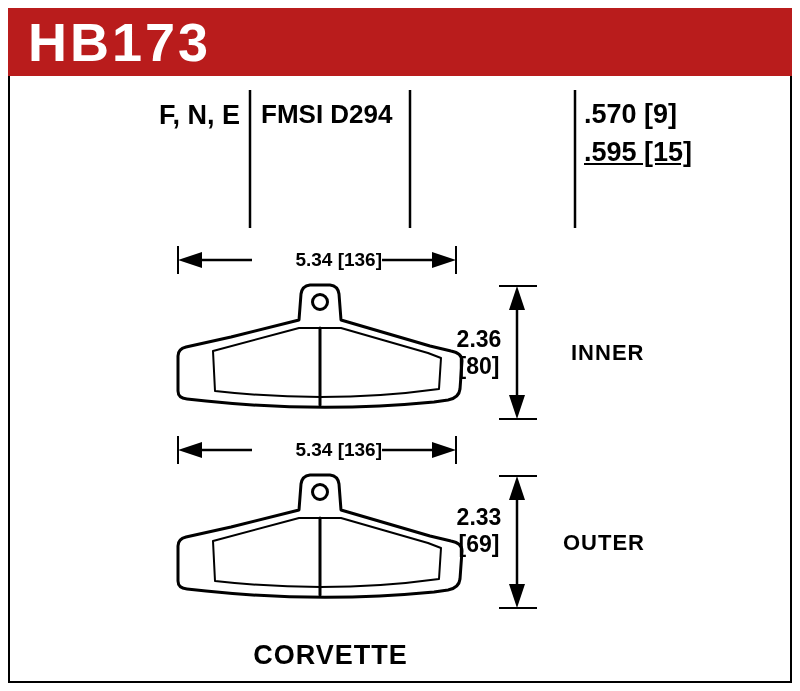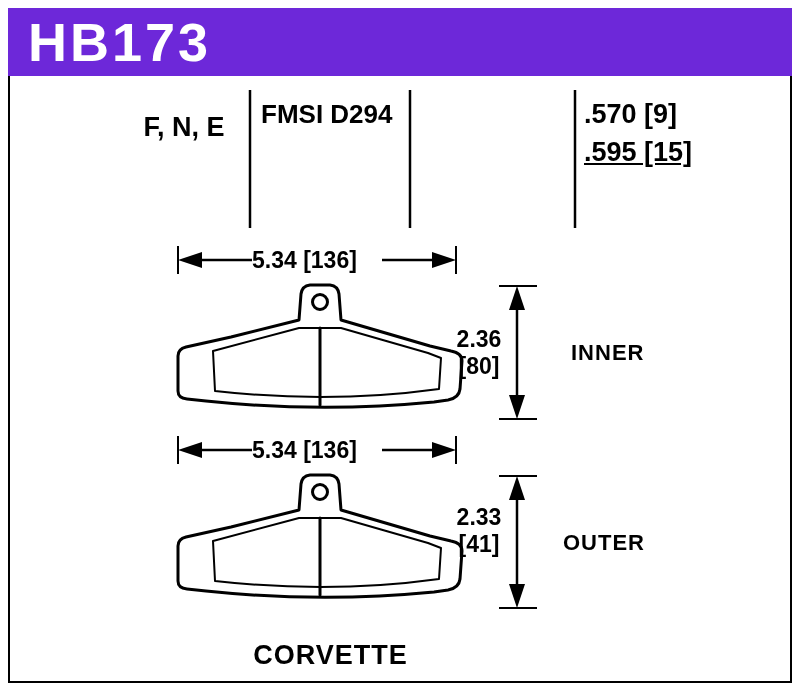--- a/index.html
+++ b/index.html
@@ -1,30 +1,30 @@
 <!DOCTYPE html>
 <html><head>
 <meta charset="utf-8">
 <style>
   * { margin:0; padding:0; box-sizing:border-box; }
   body { background:#ffffff; font-family:"Liberation Sans", sans-serif; }
   .page { position:relative; width:800px; height:691px; background:#ffffff; overflow:hidden; }
   .frame { position:absolute; left:8px; top:8px; width:784px; height:675px;
            border:2px solid #000; background:#fff; }
   .header { position:absolute; left:8px; top:8px; width:784px; height:68px;
-            background:#6d28d9; display:flex; align-items:center; }
+            background:#b91c1c; display:flex; align-items:center; }
   .part { color:#fff; font-size:54px; font-weight:bold; letter-spacing:3px;
           padding-left:20px; line-height:1; }
   svg.diagram { position:absolute; left:0; top:0; }
   .lbl { position:absolute; font-weight:bold; color:#000; white-space:nowrap; line-height:1.15; }
-  .compounds { left:128px; top:100px; width:112px; text-align:center; font-size:27px;margin-top:12px; }
+  .compounds { left:128px; top:100px; width:112px; text-align:right; font-size:27px; }
   .fmsi      { left:261px; top:100px; font-size:26px; }
   .th1       { left:584px; top:99px;  font-size:27px; }
   .th2       { left:584px; top:137px; font-size:27px;text-decoration:underline; }
-  .wdim      { width:130px; text-align:left; font-size:23px; background:#fff; line-height:28px; }
+  .wdim      { width:130px; text-align:right; font-size:19px; background:#fff; line-height:28px; }
   #inner-wdim { left:252px; top:246px; }
   #outer-wdim { left:252px; top:436px; }
   .hdim      { width:62px; text-align:center; font-size:23px; line-height:27px; }
   #inner-hdim { left:448px; top:326px; }
   #outer-hdim { left:448px; top:504px; }
   .padlabel  { font-size:22px; letter-spacing:1px; }
   #inner-label { left:563px; top:340px;margin-left:8px; }
   #outer-label { left:563px; top:530px; }
   .vehicle   { left:8px; top:640px; width:645px; text-align:center; font-size:27px; letter-spacing:1px; }
 </style>
@@ -108,19 +108,19 @@
   <div class="lbl wdim" id="inner-wdim">5.34 [136]</div>
   <div class="lbl hdim" id="inner-hdim">
     <div>2.36</div>
     <div>[80]</div>
   </div>
   <div class="lbl padlabel" id="inner-label">INNER</div>
 
   <div class="lbl wdim" id="outer-wdim">5.34 [136]</div>
   <div class="lbl hdim" id="outer-hdim">
     <div>2.33</div>
-    <div>[41]</div>
+    <div>[69]</div>
   </div>
   <div class="lbl padlabel" id="outer-label">OUTER</div>
 
   <div class="lbl vehicle">CORVETTE</div>
 
 </div>
 
 </body></html>

